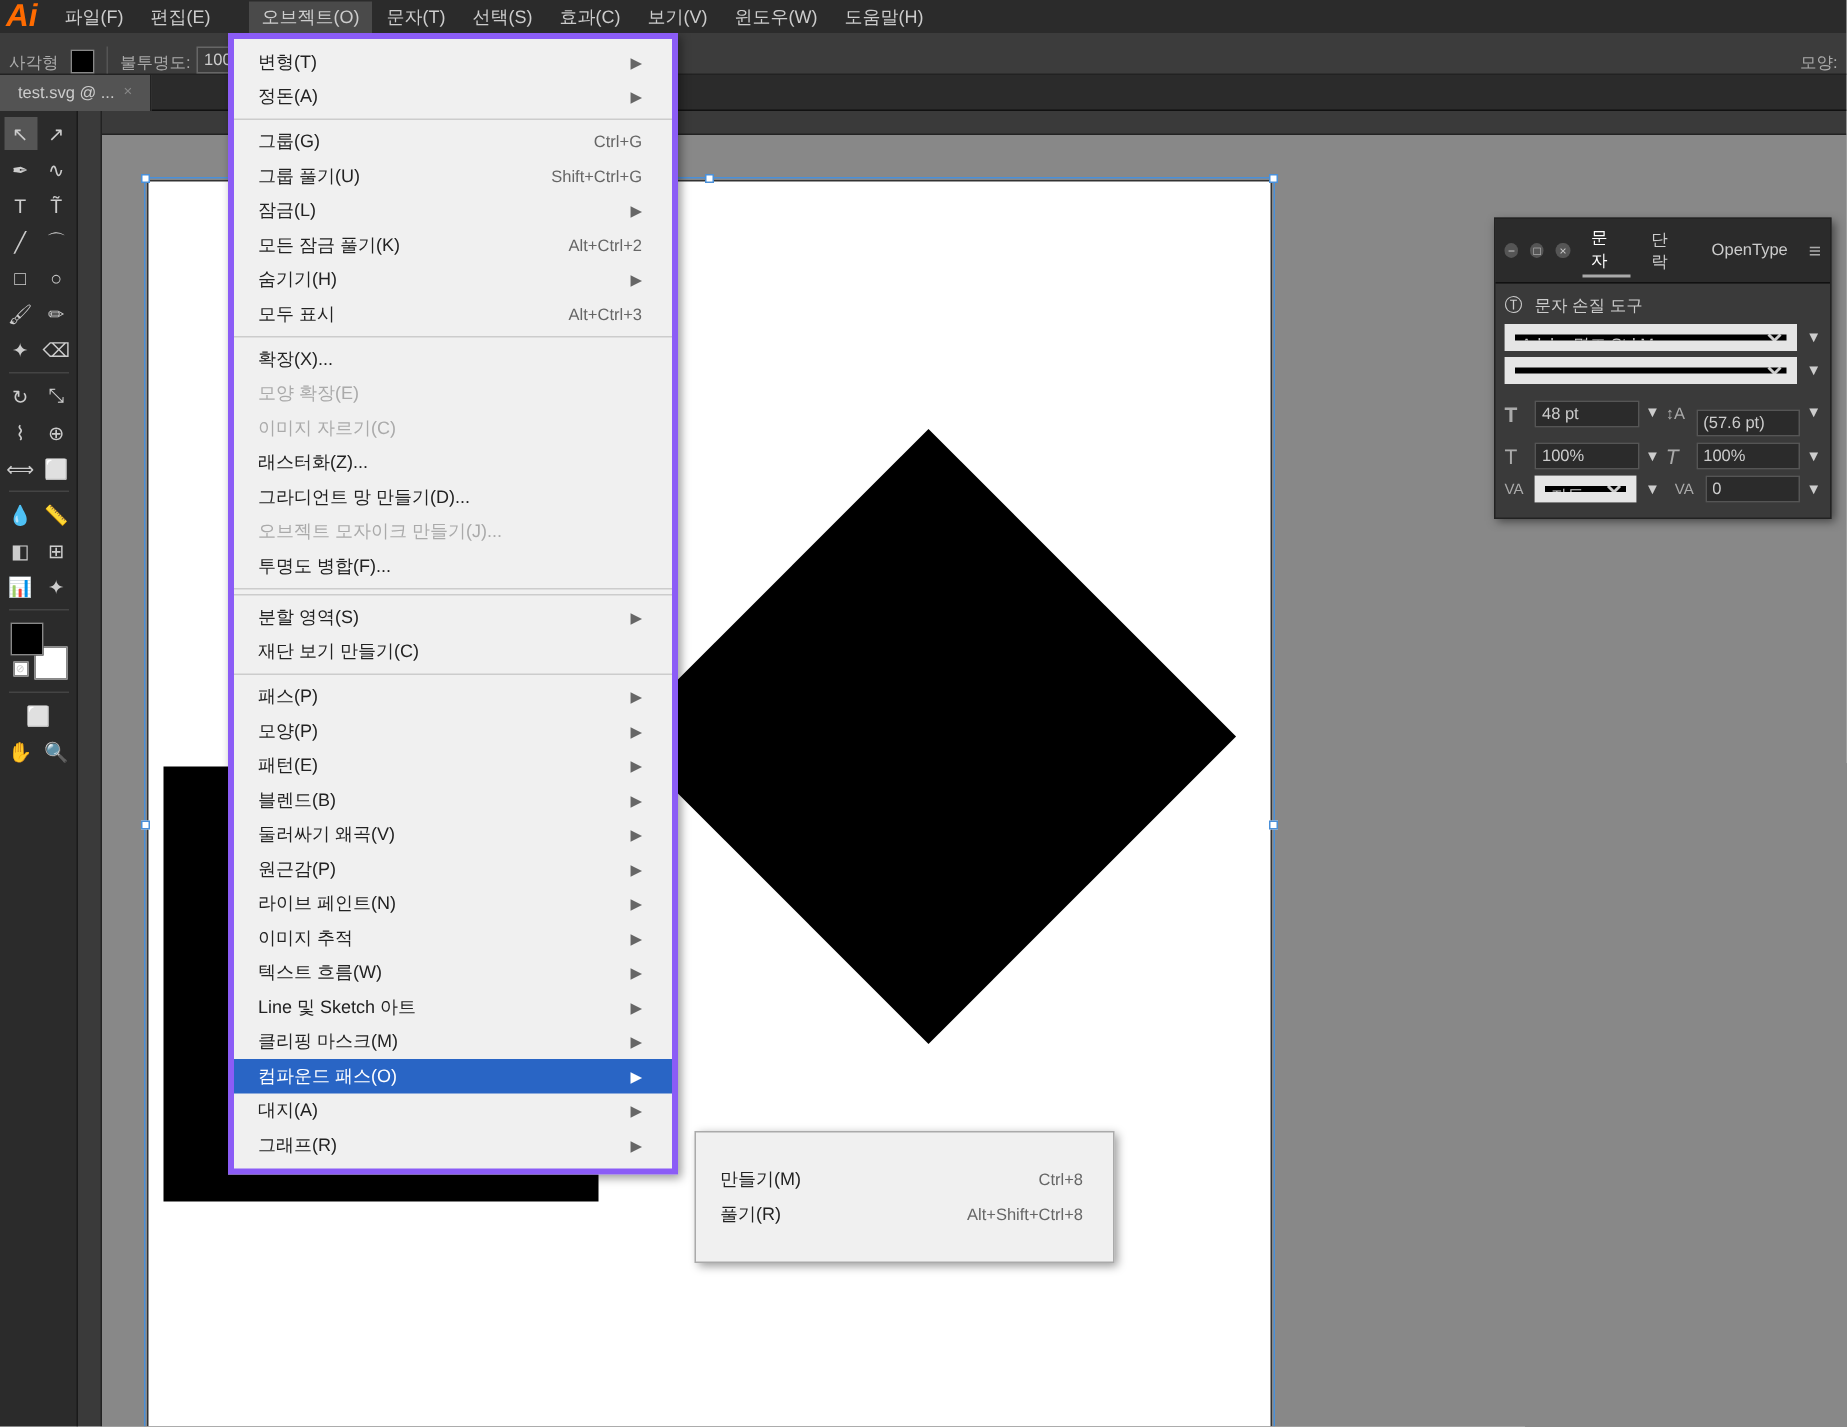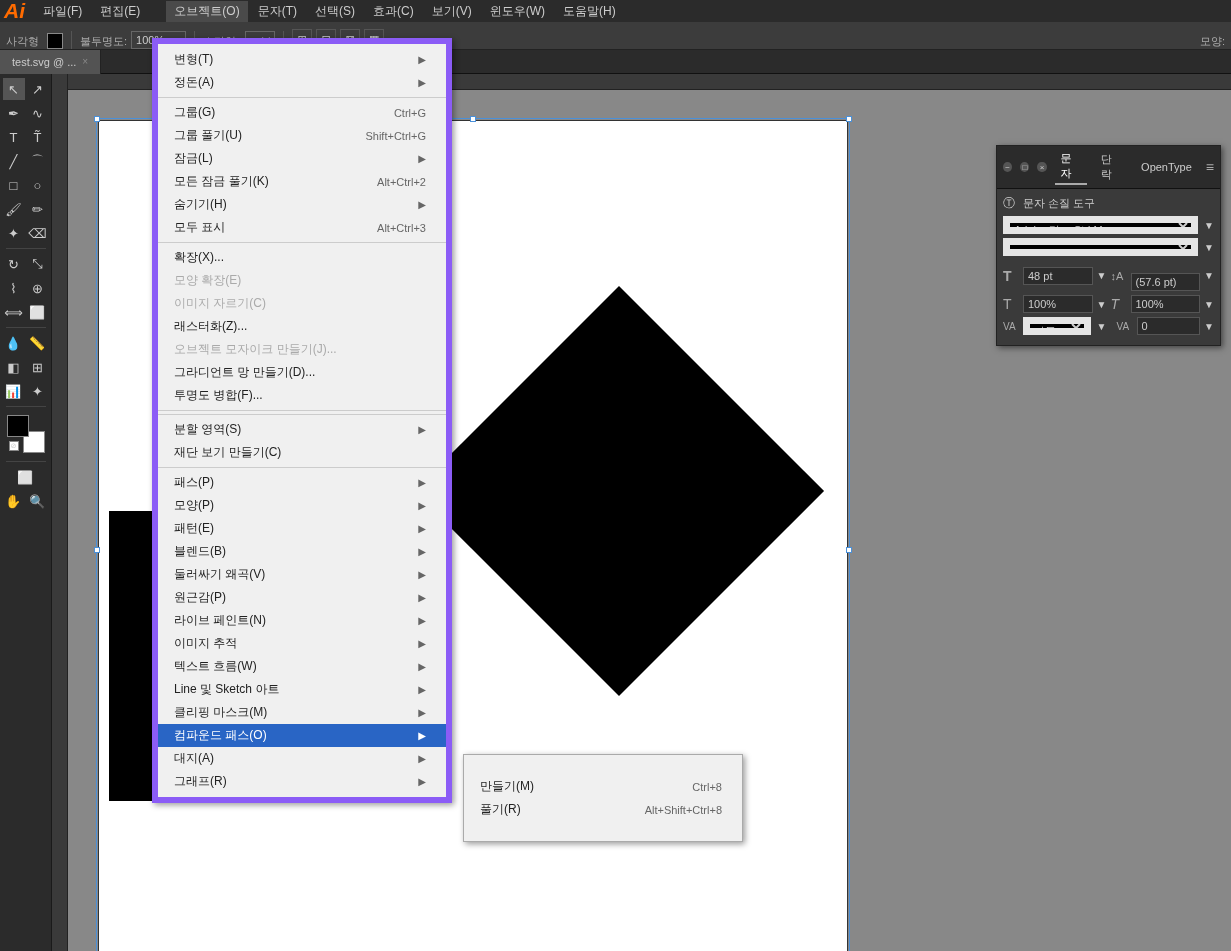--- a/index.html
+++ b/index.html
@@ -220,27 +220,26 @@
     
     #canvas-area {
       flex: 1;
       background: #888;
       position: relative;
       overflow: hidden;
     }
     .dropdown-menu {
       position: absolute;
       background: #f0f0f0;
-      border: 6px solid #8b5cf6;
+      border: 4px solid #8b5cf6;
       box-shadow: 2px 2px 6px rgba(0,0,0,0.4);
       z-index: 600;
       min-width: 300px;
       padding: 4px 0;
       color: #222;
-      margin-top: 16px;
     }
     .menu-entry {
       display: flex;
       align-items: center;
       padding: 3px 20px 3px 16px;
       font-size: 12px;
       cursor: pointer;
       white-space: nowrap;
       justify-content: space-between;
       gap: 20px;
@@ -588,26 +587,26 @@
   </div>
 
   <div class="menu-entry disabled">
     <span class="menu-entry-label">이미지 자르기(C)</span>
   </div>
 
   <div class="menu-entry">
     <span class="menu-entry-label">래스터화(Z)...</span>
   </div>
 
+  <div class="menu-entry">
+    <span class="menu-entry-label">그라디언트 망 만들기(D)...</span>
+  </div>
+
   <div class="menu-entry disabled">
     <span class="menu-entry-label">오브젝트 모자이크 만들기(J)...</span>
-  </div>
-
-  <div class="menu-entry">
-    <span class="menu-entry-label">그라디언트 망 만들기(D)...</span>
   </div>
 
   <div class="menu-entry">
     <span class="menu-entry-label">투명도 병합(F)...</span>
   </div>
   <div class="menu-sep-line"></div>
 
   <div class="menu-sep-line"></div>
 
   <div class="menu-entry">

